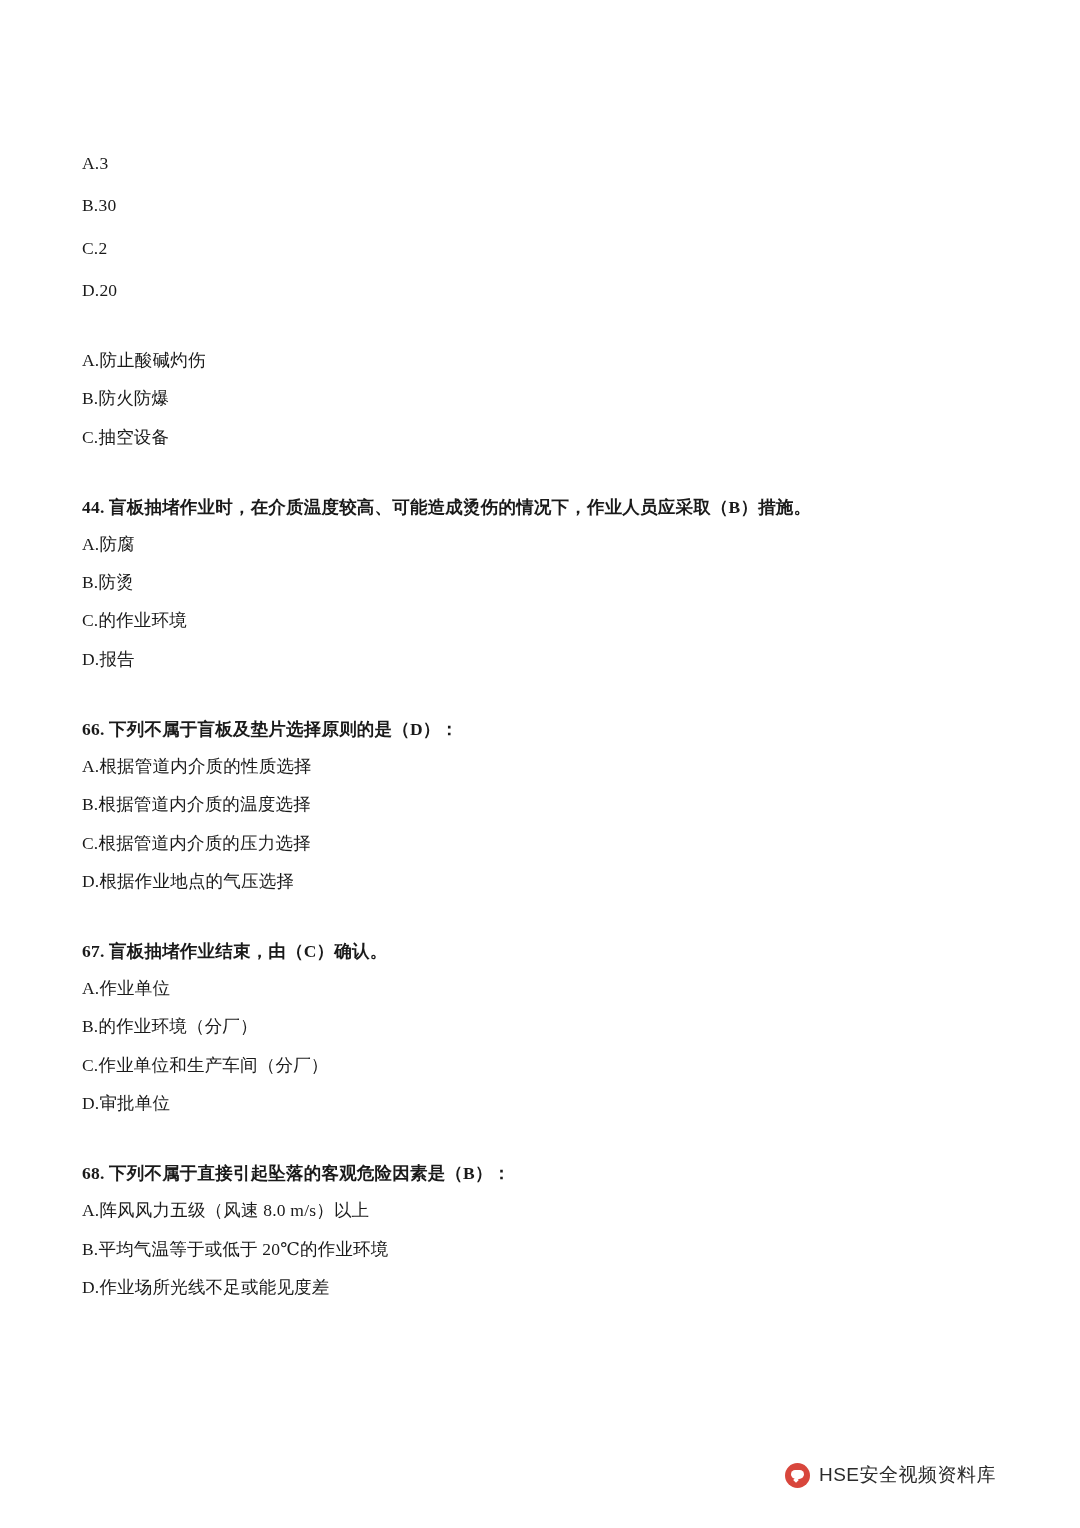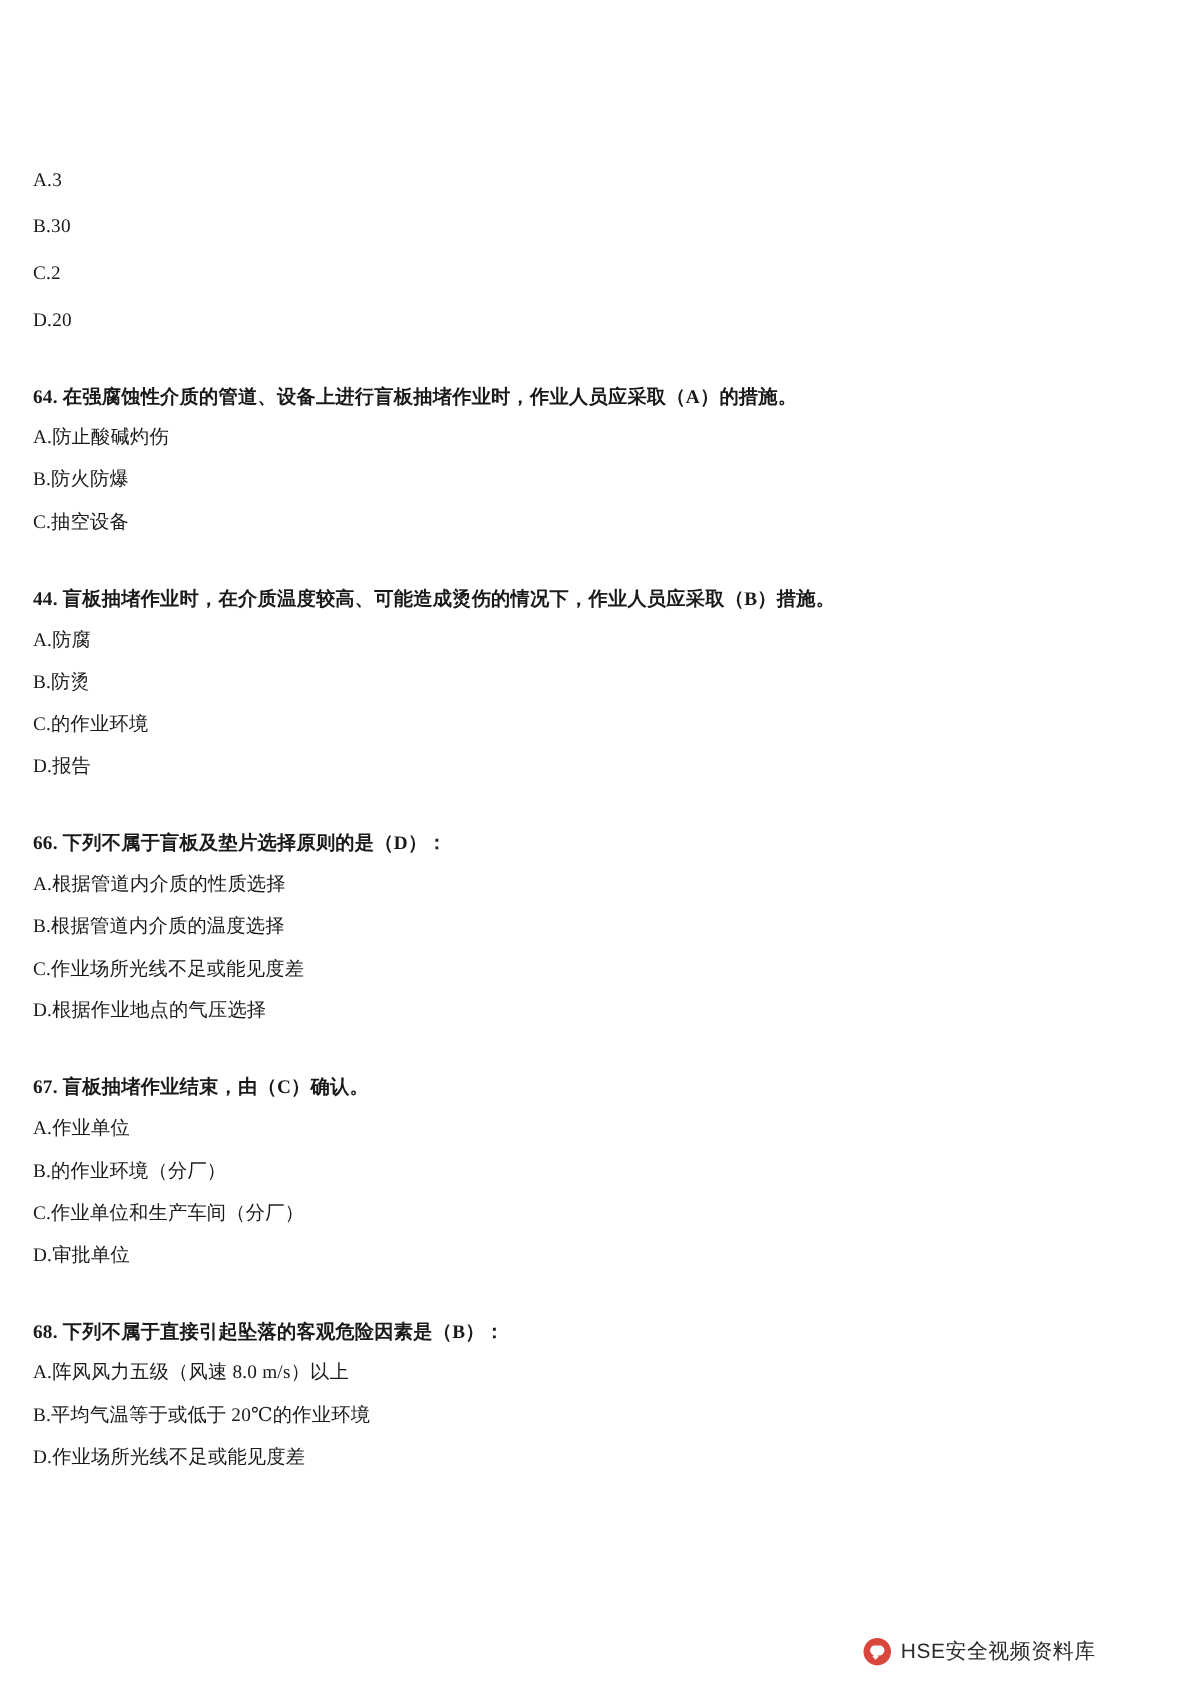--- a/index.html
+++ b/index.html
@@ -15,21 +15,21 @@
     color: #1a1a1a;
     overflow: hidden;
   }
   .page {
     position: absolute;
     left: 0;
     top: 0;
     width: 1080px;
     height: 1528px;
     box-sizing: border-box;
-    padding: 150px 96px 0 30px;
+    padding: 150px 96px 0 82px;
   }
   .orphan-options {
     margin-bottom: 44px;
   }
   .question-block {
     margin-bottom: 44px;
   }
   .q-stem {
     font-size: 17.5px;
     line-height: 1.55;
@@ -48,21 +48,21 @@
   }
   .opt:last-child {
     margin-bottom: 0;
   }
   .orphan-options .opt {
     margin-bottom: 16px;
   }
   .footer {
     position: absolute;
     right: 84px;
-    bottom: 14px;
+    bottom: 40px;
     display: flex;
     align-items: center;
     gap: 9px;
   }
   .footer-logo {
     width: 25px;
     height: 25px;
     border-radius: 50%;
     background: #d8463c;
     position: relative;
@@ -102,24 +102,20 @@
 <div class="page">
 
   <div class="orphan-options">
     <p class="opt">A.3</p>
     <p class="opt">B.30</p>
     <p class="opt">C.2</p>
     <p class="opt">D.20</p>
   </div>
 
   <div class="question-block">
-    <p class="q-stem">
-      <span class="q-num">64.</span>
-      <span>在强腐蚀性介质的管道、设备上进行盲板抽堵作业时，作业人员应采取（A）的措施。</span>
-    </p>
     <p class="opt">A.防止酸碱灼伤</p>
     <p class="opt">B.防火防爆</p>
     <p class="opt">C.抽空设备</p>
   </div>
 
   <div class="question-block">
     <p class="q-stem">
       <span class="q-num">44.</span>
       <span>盲板抽堵作业时，在介质温度较高、可能造成烫伤的情况下，作业人员应采取（B）措施。</span>
     </p>
@@ -129,21 +125,21 @@
     <p class="opt">D.报告</p>
   </div>
 
   <div class="question-block">
     <p class="q-stem">
       <span class="q-num">66.</span>
       <span>下列不属于盲板及垫片选择原则的是（D）：</span>
     </p>
     <p class="opt">A.根据管道内介质的性质选择</p>
     <p class="opt">B.根据管道内介质的温度选择</p>
-    <p class="opt">C.作业场所光线不足或能见度差</p>
+    <p class="opt">C.根据管道内介质的压力选择</p>
     <p class="opt">D.根据作业地点的气压选择</p>
   </div>
 
   <div class="question-block">
     <p class="q-stem">
       <span class="q-num">67.</span>
       <span>盲板抽堵作业结束，由（C）确认。</span>
     </p>
     <p class="opt">A.作业单位</p>
     <p class="opt">B.的作业环境（分厂）</p>

